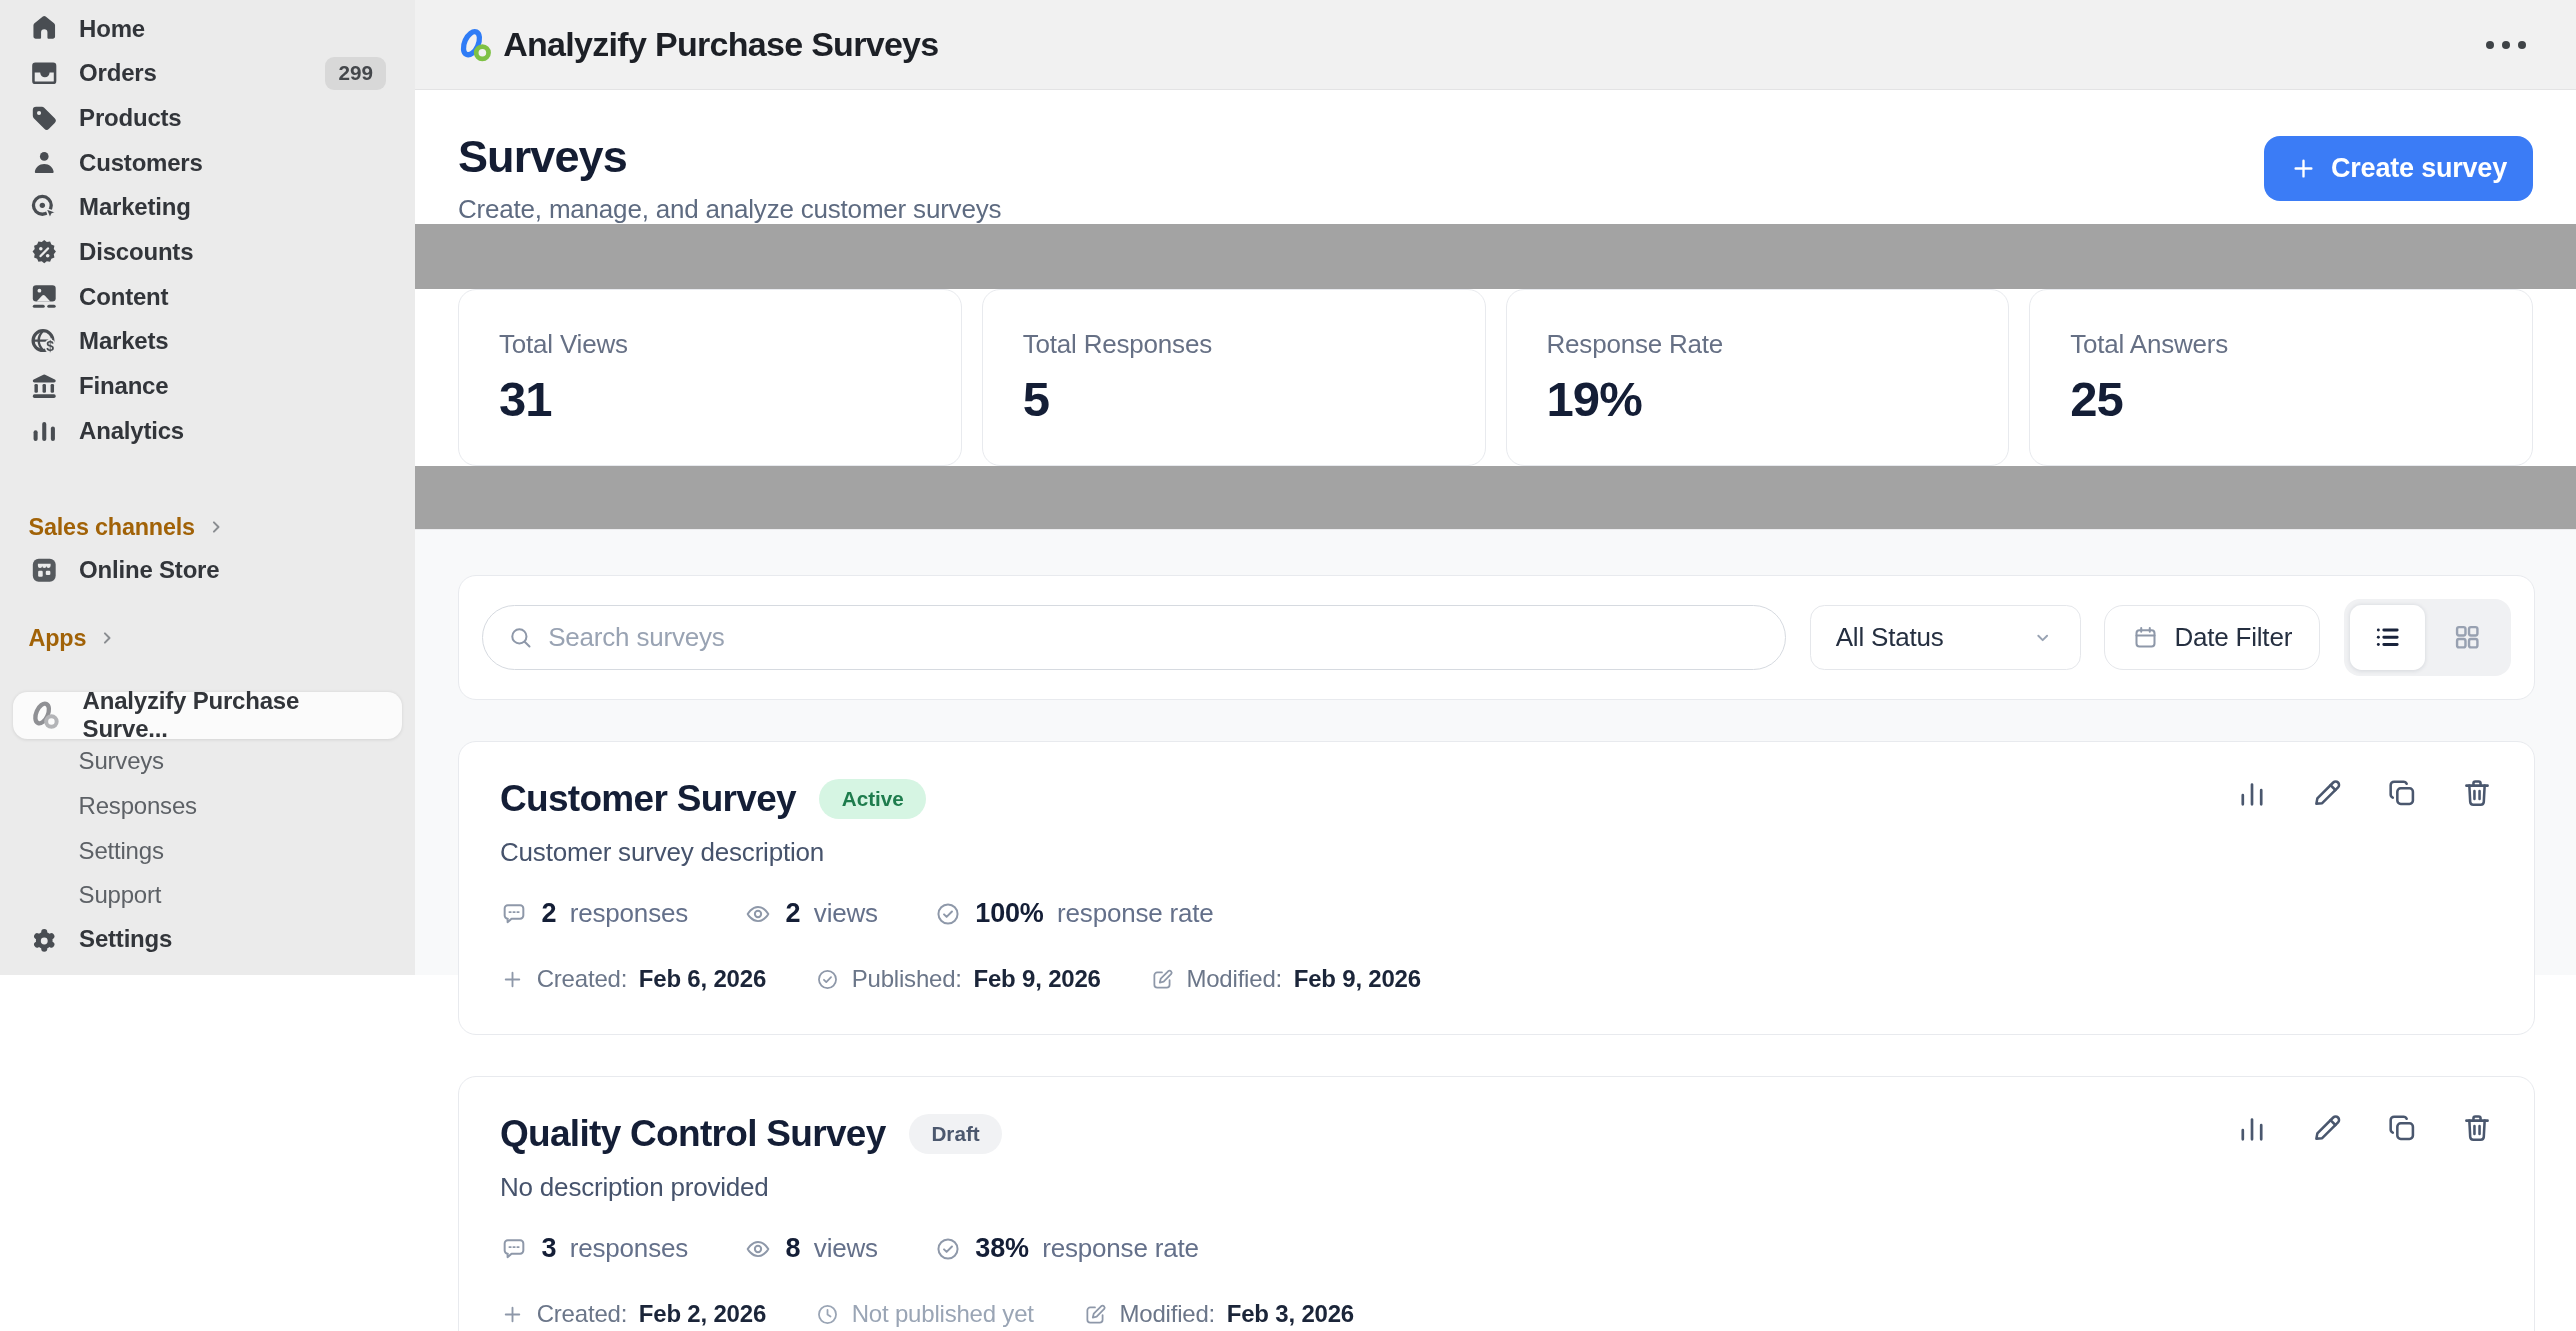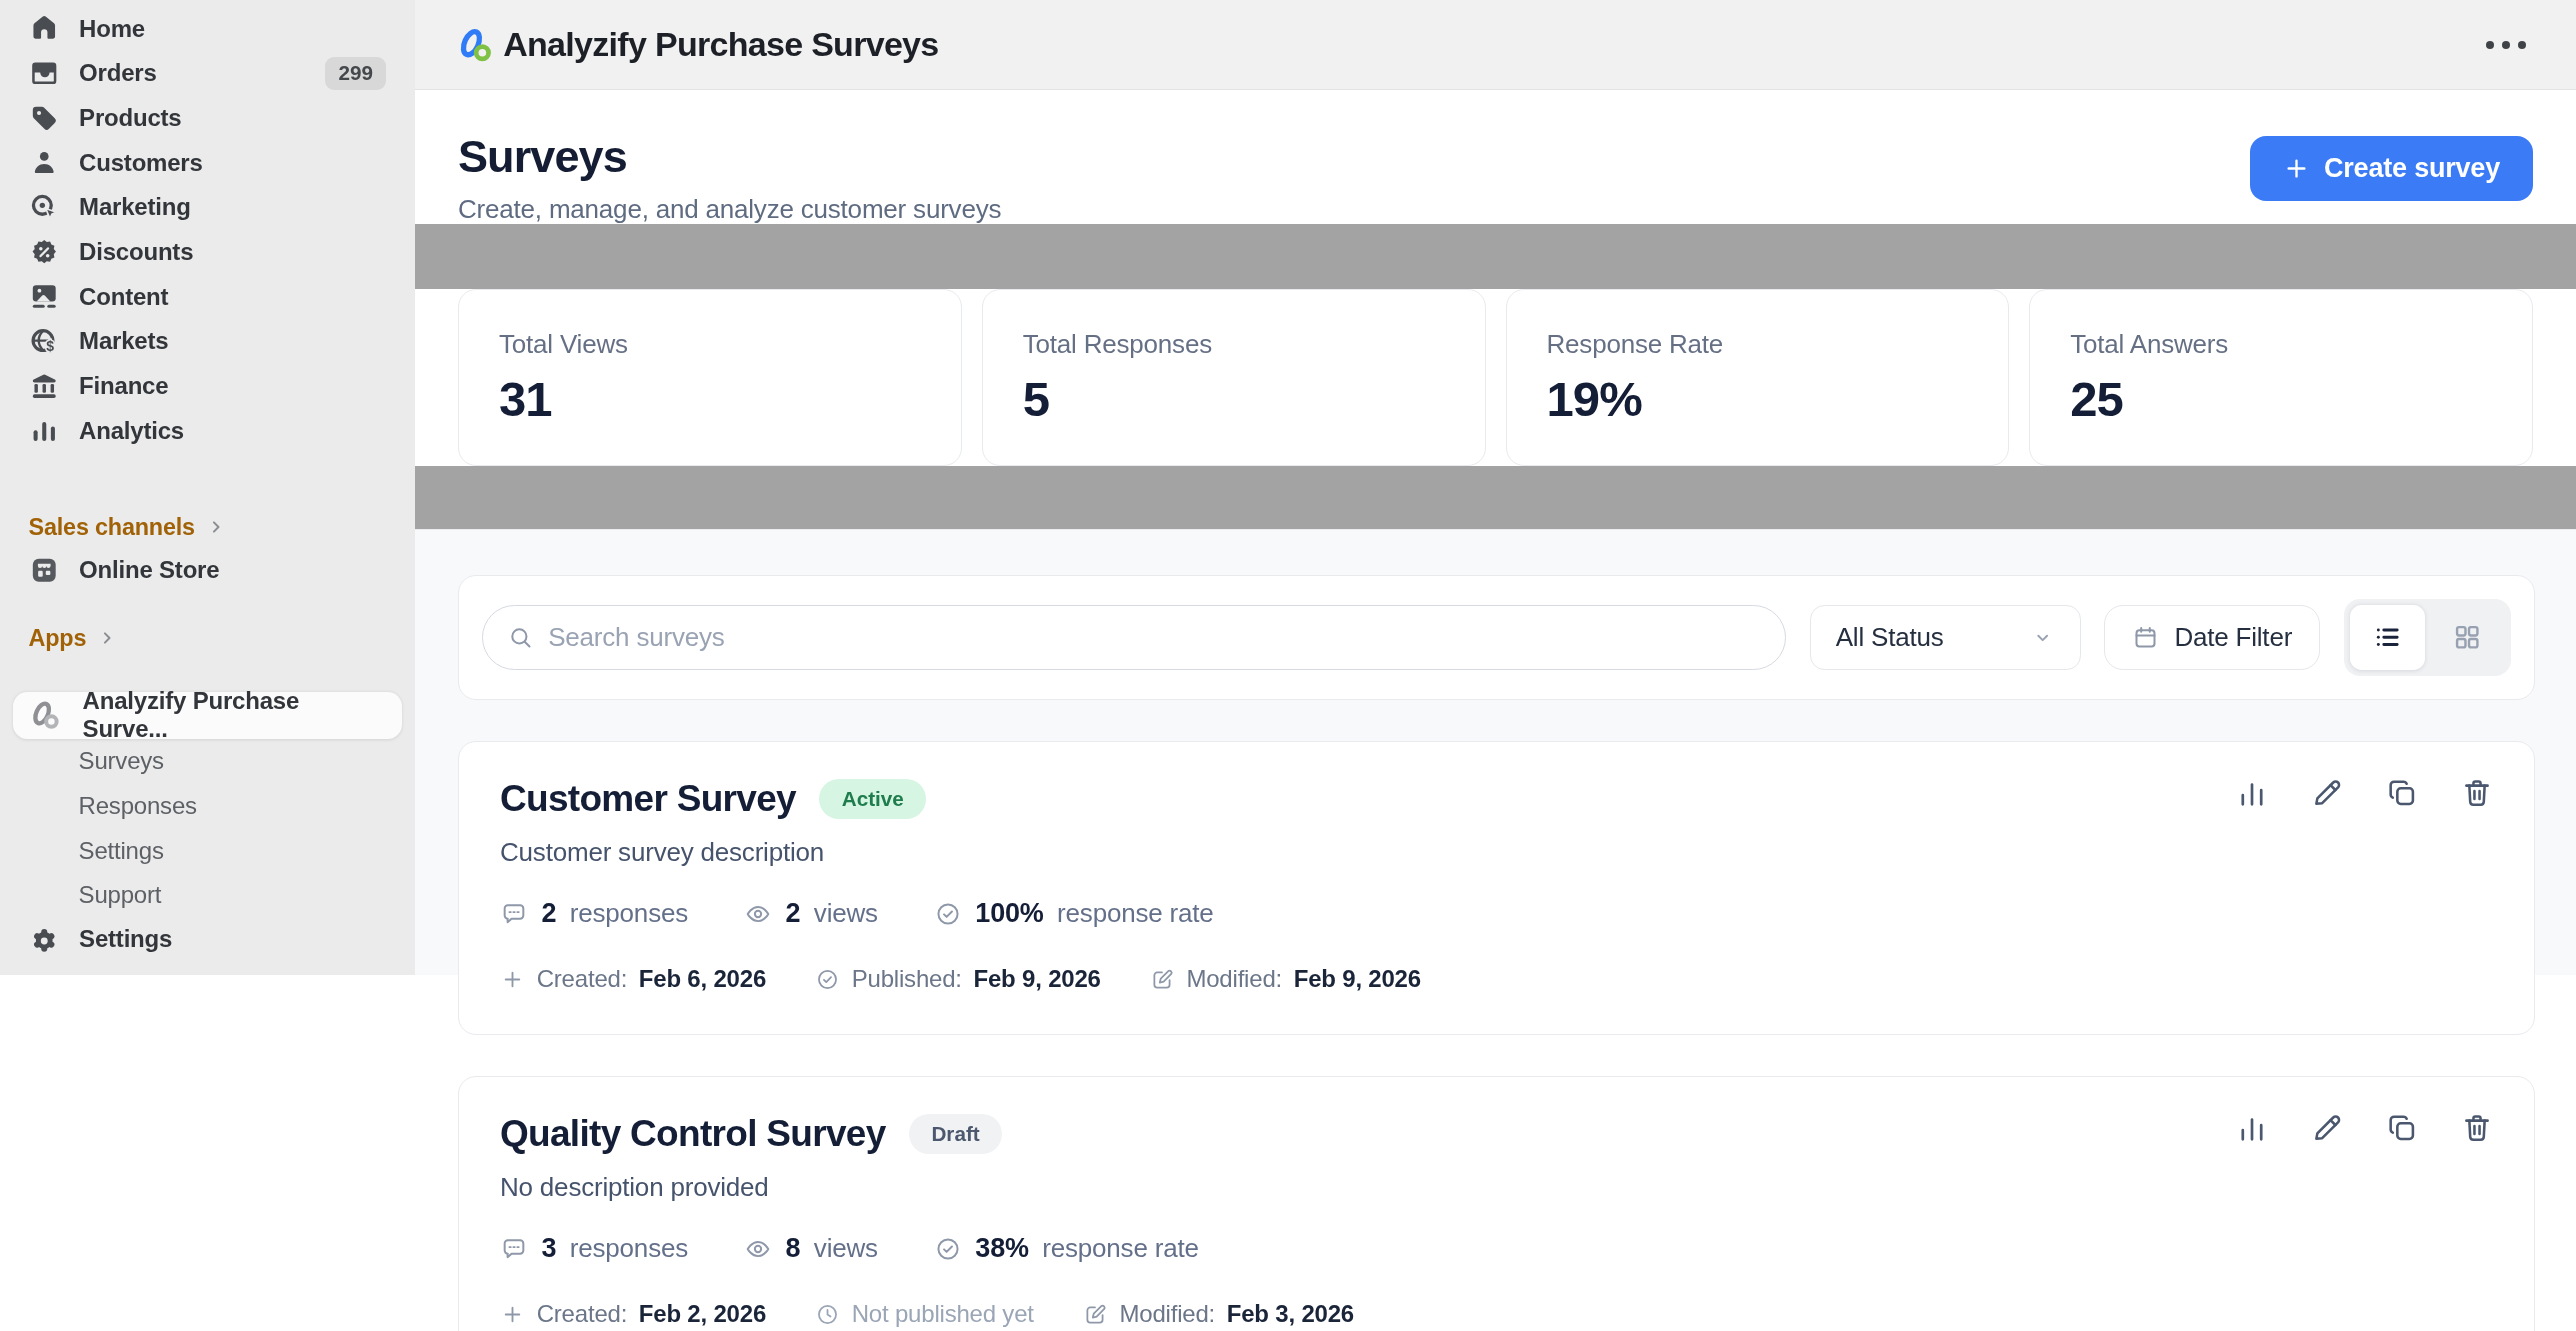--- a/index.html
+++ b/index.html
@@ -26,21 +26,21 @@
   .main { flex:1; display:flex; flex-direction:column; background:#a3a3a3; min-width:0; }
   .topbar { height:90px; flex:none; background:#f1f1f1; border-bottom:1.8px solid #e3e3e4; display:flex; align-items:center; padding:0 41px; }
   .topbar .applogo { width:40px; height:40px; margin-right:7.2px; }
   .topbar-title { font-size:34px; font-weight:700; color:#1d2026; letter-spacing:-0.7px; }
   .topbar-menu { margin-left:auto; display:flex; gap:8px; padding:9px; cursor:pointer; }
   .topbar-menu i { width:8px; height:8px; border-radius:50%; background:#3f4347; }
 
   .page-head { padding:41px 43px 0 43px; display:flex; justify-content:space-between; align-items:flex-start; background:#fff; }
   .page-title { font-size:45px; line-height:52px; font-weight:700; color:#141d33; letter-spacing:-0.9px; }
   .page-subtitle { margin-top:10.8px; font-size:26px; line-height:30.5px; color:#5e6b81; }
-  .create-btn { margin-top:5.4px; height:65px; background:#3b7cf6; color:#fff; border:none; border-radius:16px; padding:0 33px; font-size:27px; font-weight:600; font-family:inherit; display:flex; align-items:center; gap:14px; cursor:pointer; letter-spacing:-0.2px; }
+  .create-btn { margin-top:5.4px; height:65px; background:#3b7cf6; color:#fff; border:none; border-radius:16px; padding:0 26px; font-size:27px; font-weight:600; font-family:inherit; display:flex; align-items:center; gap:14px; cursor:pointer; letter-spacing:-0.2px; }
   .create-btn svg { width:27px; height:27px; }
 
   .stats { display:flex; gap:20px; padding:0 43px; margin-top:65px; background:#fff; }
   .stat-card { flex:1; border:1.8px solid #e8eaee; border-radius:18px; padding:40px 40px 41px 40px; background:#fff; }
   .stat-label { font-size:26px; line-height:29px; color:#667085; }
   .stat-value { margin-top:14.4px; font-size:49px; line-height:50px; font-weight:700; color:#141e36; letter-spacing:-0.9px; }
 
   .list-section { flex:1; margin-top:63px; background:#f8f9fa; border-top:1.8px solid #ececee; padding:45px 41px 0 43px; min-height:0; }
 
   .filter-panel { background:#fff; border:1.8px solid #e8eaee; border-radius:18px; padding:23.4px; display:flex; align-items:center; gap:23.4px; }

